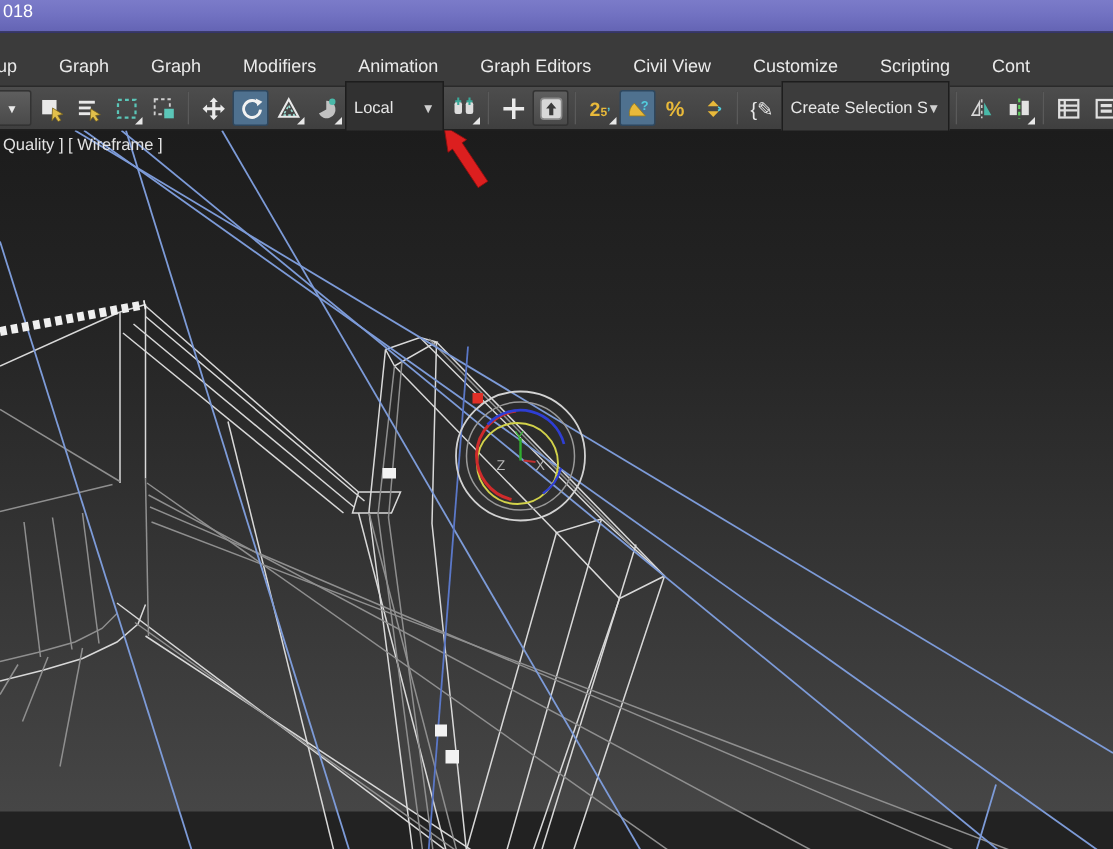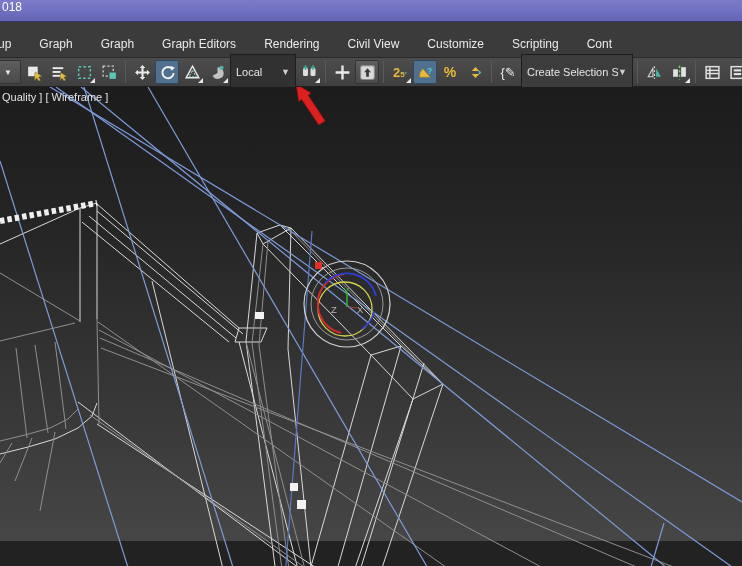--- a/index.html
+++ b/index.html
@@ -82,22 +82,23 @@
 <body>
 
 <div class="titlebar">
   <span>018</span>
 </div>
 
 <div class="menubar">
   <span class="menu-item cut-left">up</span>
   <span class="menu-item">Graph</span>
   <span class="menu-item">Graph</span>
+  <span class="menu-item">Modifiers</span>
+  <span class="menu-item">Animation</span>
   <span class="menu-item">Graph Editors</span>
-  <span class="menu-item">Rendering</span>
   <span class="menu-item">Civil View</span>
   <span class="menu-item">Customize</span>
   <span class="menu-item">Scripting</span>
   <span class="menu-item">Cont</span>
 </div>
 
 <div class="toolbar">
 
   <div class="tbtn raised" style="width:26px;margin-left:-6px">
     <span style="color:#e9e9e9;font-size:8px">▼</span>

